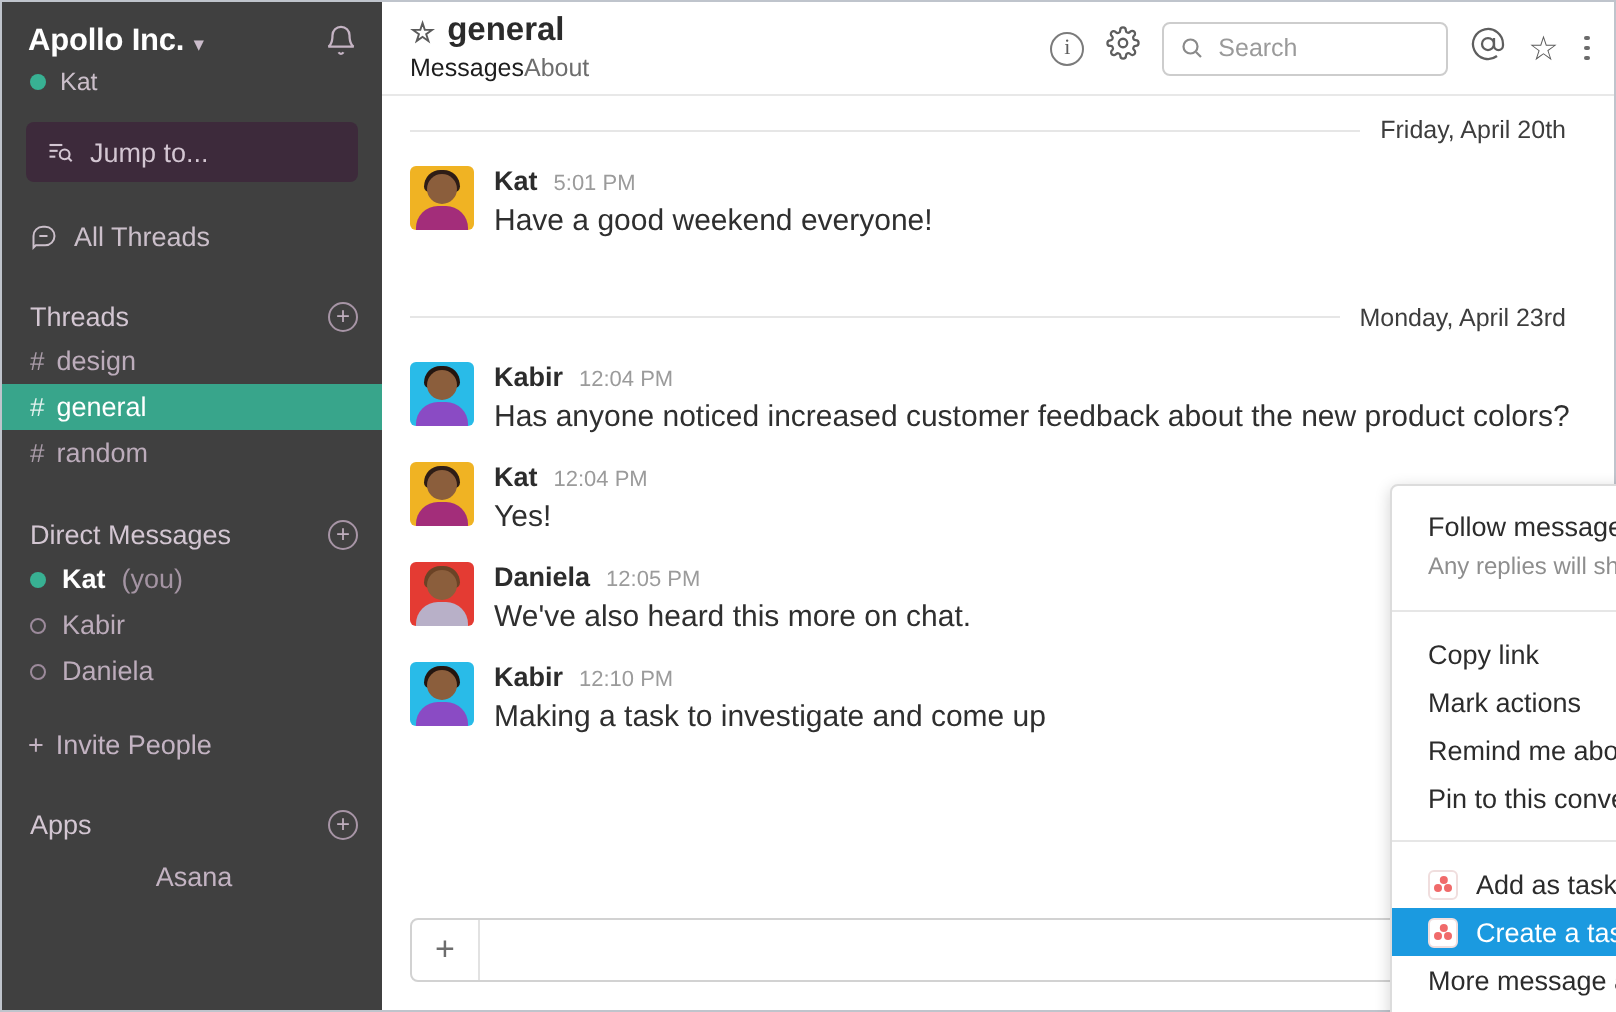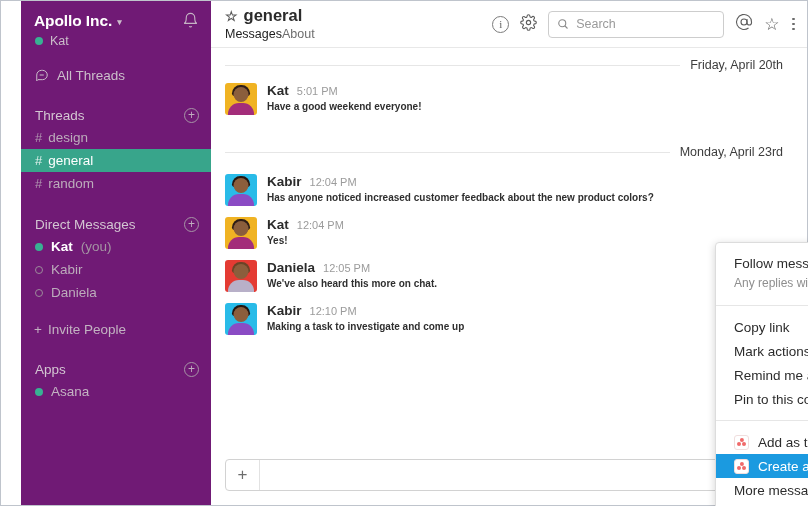--- a/index.html
+++ b/index.html
@@ -12,27 +12,26 @@
   #app {
     position: relative;
     width: 808px; height: 506px;
     display: flex;
     border: 1px solid #bfc4cc;
   }
 
   
   .sidebar {
     width: 190px; height: 100%;
-    background: #701a75;
+    background: #404040;
     color: #c8b6c6;
     font-size: 13px;
     position: relative;
     flex: 0 0 190px;
     padding-top: 8px;
-    margin-left: 20px;
   }
   .team-row {
     display: flex; align-items: flex-start;
     padding: 3px 12px 0 13px;
     justify-content: space-between;
   }
   .team-name {
     color: #fff; font-weight: bold; font-size: 15.5px;
     letter-spacing: -0.1px;
     display: flex; align-items: center; gap: 5px;
@@ -105,21 +104,21 @@
   .invite {
     margin-top: 14px;
     padding: 0 12px 0 13px;
     display: flex; align-items: center; gap: 6px;
     color: #c3b3c2; font-size: 13.5px; height: 22px;
   }
   .app-item {
     height: 23px;
     padding: 0 12px 0 14px;
     display: flex; align-items: center; gap: 8px;
-    color: #c3b3c2; font-size: 13.5px;
+    color: #c3b3c2; font-size: 13.5px; flex-direction: column;
   }
 
   
   .main {
     flex: 1; height: 100%;
     display: flex; flex-direction: column;
     background: #fff; position: relative;
     min-width: 0;
   }
   .topbar {
@@ -143,21 +142,21 @@
     margin-left: auto;
     display: flex; align-items: center; gap: 11px;
   }
   .icon-circle {
     width: 17px; height: 17px; border-radius: 50%;
     border: 1.3px solid #7b7b7b; color: #5e5e5e;
     display: flex; align-items: center; justify-content: center;
     font-size: 11px; font-family: "Liberation Serif", serif;
   }
   .searchbox {
-    width: 176px; height: 27px;
+    width: 143px; height: 27px;
     border: 1px solid #cdcdcd; border-radius: 4px;
     display: flex; align-items: center; gap: 7px;
     padding: 0 8px;
     color: #9a9a9a; font-size: 12.5px;
   }
   .kebab {
     display: flex; flex-direction: column; gap: 2.4px;
     align-items: center; padding: 0 2px;
   }
   .kebab i { width: 2.6px; height: 2.6px; border-radius: 50%; background: #6b6b6b; display: block; }
@@ -202,24 +201,23 @@
   }
   .av-shoulder {
     position: absolute; bottom: 0; left: 50%; transform: translateX(-50%);
     width: 26px; height: 12px; border-radius: 11px 11px 0 0;
   }
   .mbody { min-width: 0; flex: 1; }
   .mhead { display: flex; align-items: baseline; gap: 8px; line-height: 1.2; }
   .mname { font-size: 13.5px; font-weight: bold; color: #2c2c2c; }
   .mtime { font-size: 11px; color: #9b9b9b; }
   .mtext {
-    font-size: 10px; color: #2f2f2f;
+    font-size: 15px; color: #2f2f2f;
     line-height: 1.45; margin-top: 1px;
     white-space: nowrap;
-    font-weight: bold;
   }
   .mtext.sub { margin-top: 7px; }
 
   .hover-more {
     position: absolute;
     right: 10px; top: 369px;
     width: 28px; height: 24px;
     border: 1px solid #dcdcdc; border-radius: 4px;
     background: #fff;
     display: flex; align-items: center; justify-content: center;
@@ -326,20 +324,30 @@
           <path d="M13.7 20a1.9 1.9 0 0 1-3.4 0"></path>
         </svg>
       </span>
     </div>
 
     <div class="user-row">
       <span class="dot-on"></span>
       <span>Kat</span>
     </div>
 
+    <div class="jumpto">
+      <svg width="14" height="14" viewBox="0 0 24 24" fill="none" stroke="currentColor" stroke-width="1.8">
+        <line x1="3" y1="6" x2="14" y2="6"></line>
+          <line x1="3" y1="11" x2="10" y2="11"></line>
+          <line x1="3" y1="16" x2="8" y2="16"></line>
+        <circle cx="16" cy="14" r="4.2"></circle>
+          <line x1="19" y1="17" x2="22" y2="20"></line>
+      </svg>
+      <span>Jump to...</span>
+    </div>
 
     <div class="allthreads">
       <svg width="14" height="14" viewBox="0 0 24 24" fill="none" stroke="currentColor" stroke-width="1.7">
         <path d="M21 12a8 8 0 0 1-8 8H5l-2 2V12a8 8 0 0 1 8-8h2a8 8 0 0 1 8 8z"></path>
         <line x1="8" y1="12" x2="15" y2="12"></line>
       </svg>
       <span>All Threads</span>
     </div>
 
     <div class="sec-head">

